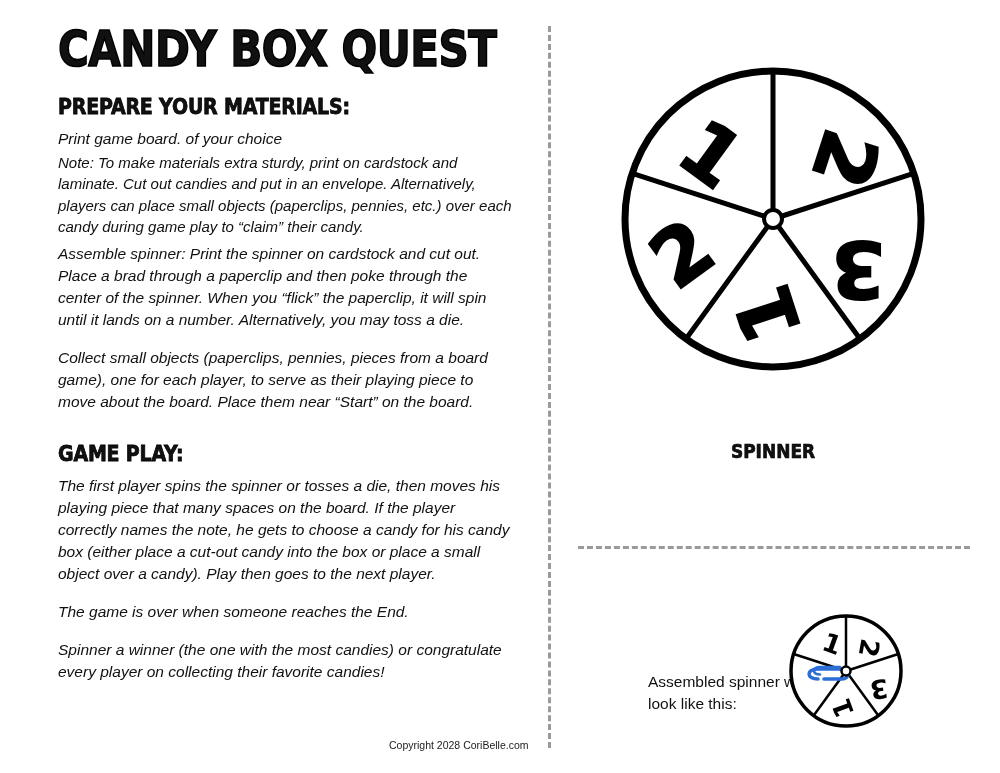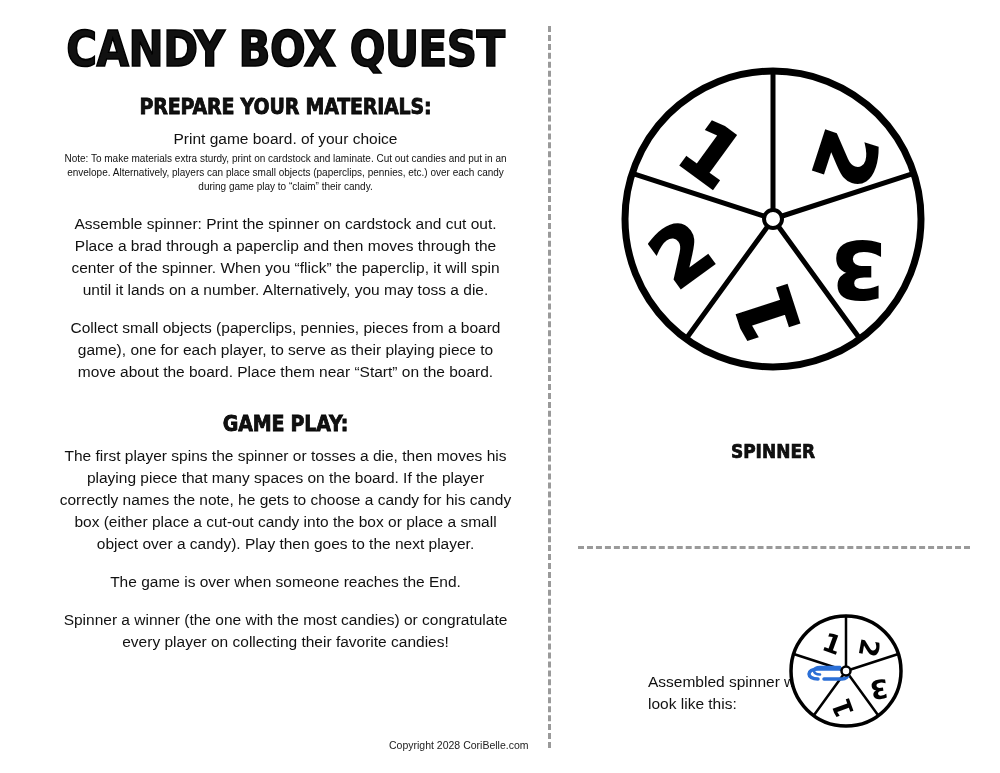--- a/index.html
+++ b/index.html
@@ -41,21 +41,20 @@
     height: 0;
     border-top: 3px dashed #9a9a9a;
   }
 
   
   .left-col {
     position: absolute;
     left: 58px;
     top: 24px;
     width: 455px;
-    text-align: center;
   }
 
   .doc-title {
     font-family: "DejaVu Sans", sans-serif;
     font-weight: bold;
     font-size: 42px;
     letter-spacing: -0.5px;
     line-height: 1.05;
     margin: 0 0 26px 0;
     text-transform: uppercase;
@@ -78,30 +77,32 @@
 
   .section-head.gameplay {
     margin-top: 6px;
   }
 
   .body-text {
     font-size: 15.5px;
     line-height: 1.42;
     margin: 0 0 16px 0;
     color: #111;
+    font-style: italic;
   }
 
   .body-text.tight {
     margin-bottom: 2px;
   }
 
   .note {
-    font-size: 10px;
+    font-style: italic;
+    font-size: 15px;
     line-height: 1.42;
-    margin: 0 0 18px 0;
+    margin: 0 0 6px 0;
   }
 
   .spacer-sm { height: 6px; }
 
   .copyright {
     position: absolute;
     left: 389px;
     top: 739px;
     font-size: 10.5px;
     color: #222;
@@ -182,21 +183,21 @@
 
   <div class="left-col">
 
     <h1 class="doc-title">Candy Box Quest</h1>
 
     <h2 class="section-head">Prepare your materials:</h2>
 
     <p class="body-text tight">Print game board. of your choice</p>
     <p class="note">Note: To make materials extra sturdy, print on cardstock and laminate. Cut out candies and put in an envelope. Alternatively, players can place small objects (paperclips, pennies, etc.) over each candy during game play to “claim” their candy.</p>
 
-    <p class="body-text">Assemble spinner: Print the spinner on cardstock and cut out. Place a brad through a paperclip and then moves through the center of the spinner. When you “flick” the paperclip, it will spin until it lands on a number. Alternatively, you may toss a die.</p>
+    <p class="body-text">Assemble spinner: Print the spinner on cardstock and cut out. Place a brad through a paperclip and then poke through the center of the spinner. When you “flick” the paperclip, it will spin until it lands on a number. Alternatively, you may toss a die.</p>
 
     <p class="body-text">Collect small objects (paperclips, pennies, pieces from a board game), one for each player, to serve as their playing piece to move about the board. Place them near “Start” on the board.</p>
 
     <div class="spacer-sm"></div>
 
     <h2 class="section-head gameplay">Game Play:</h2>
 
     <p class="body-text">The first player spins the spinner or tosses a die, then moves his playing piece that many spaces on the board. If the player correctly names the note, he gets to choose a candy for his candy box (either place a cut-out candy into the box or place a small object over a candy). Play then goes to the next player.</p>
     <p class="body-text">The game is over when someone reaches the End.</p>
     <p class="body-text">Spinner a winner (the one with the most candies) or congratulate every player on collecting their favorite candies!</p>

